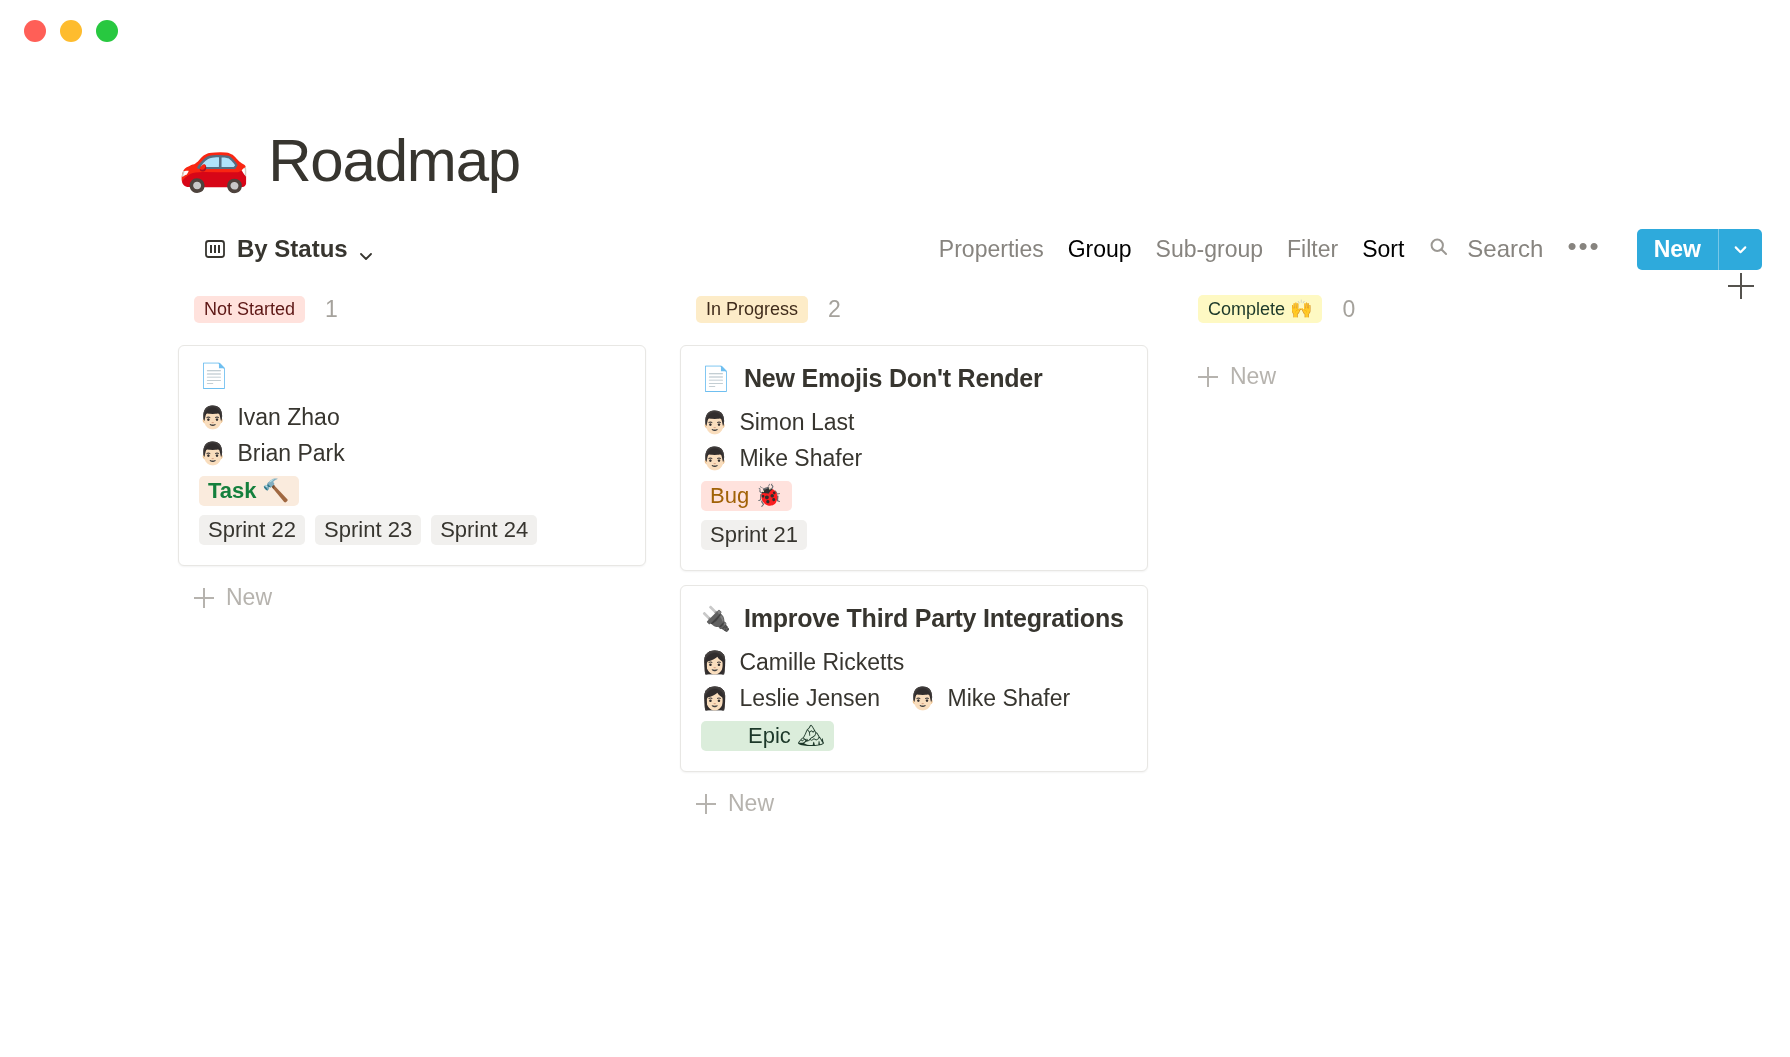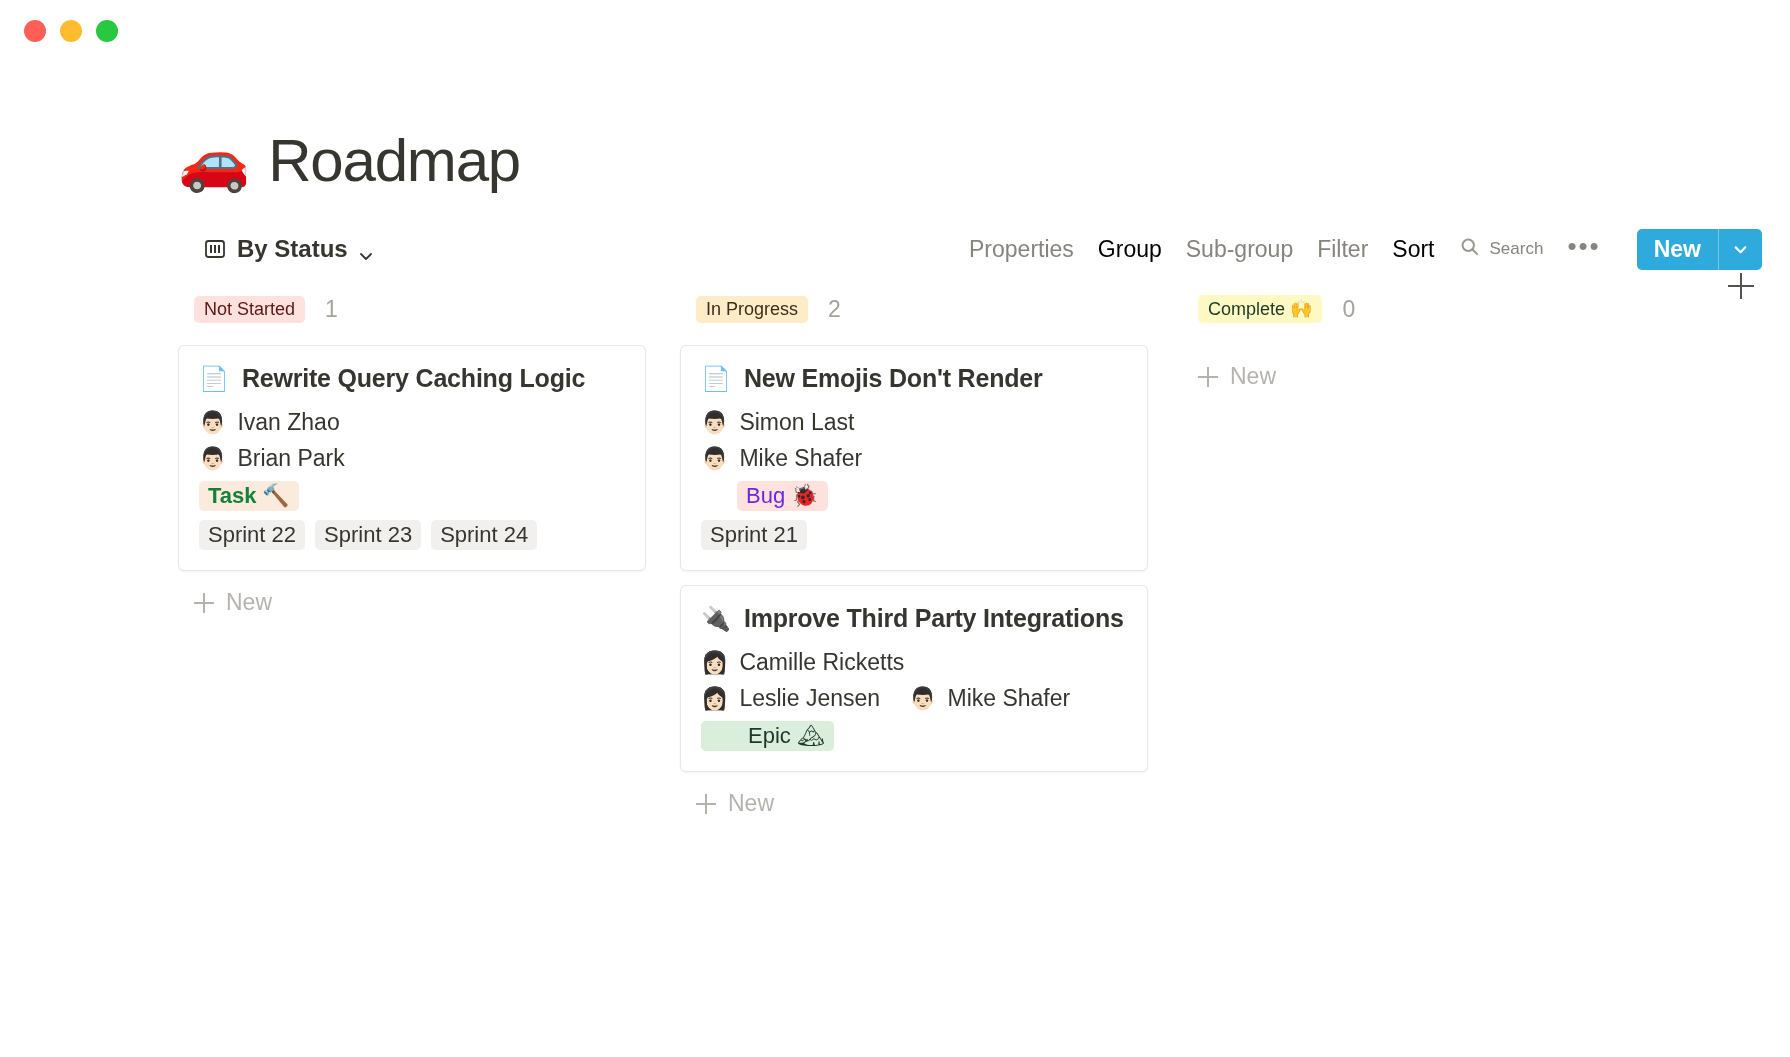--- a/index.html
+++ b/index.html
@@ -78,22 +78,22 @@
   .tb-link {
     font-size: 23px;
     color: #87847f;
     cursor: pointer;
     white-space: nowrap;
   }
   .tb-link.active { color: #000000; }
   .tb-search {
     display: flex;
     align-items: center;
-    gap: 10px;
-    font-size: 17px;
+    gap: 18px;
+    font-size: 24px;
     color: #87847f;
     cursor: pointer;
   }
   .tb-dots {
     font-size: 26px;
     color: #87847f;
     letter-spacing: 2px;
     cursor: pointer;
     line-height: 1;
     padding-bottom: 6px;
@@ -193,21 +193,21 @@
   .person-name { font-size: 23px; color: #37352f; }
 
   .tag-row { display: flex; flex-wrap: wrap; gap: 10px; margin-top: 9px; }
   .tag {
     font-size: 22px;
     padding: 2px 9px;
     border-radius: 5px;
     white-space: nowrap;
   }
   .tag-task { background: #faebdd; color: #15803d; font-weight: bold; }
-  .tag-bug  { background: #ffe2dd; color: #6d28d9; margin-left: 36px; }
+  .tag-bug  { background: #ffe2dd; color: #a16207; }
   .tag-epic { background: #dbeddb; color: #1c3829; padding-left: 47px; }
   .tag-sprint { background: #f1f0ee; color: #37352f; }
 
   .new-row {
     display: flex;
     align-items: center;
     gap: 12px;
     padding: 18px 0 0 16px;
     color: #b6b3ae;
     font-size: 23px;
@@ -309,21 +309,20 @@
     </div>
   <div class="column">
         <div class="col-header">
           <span class="col-badge badge-notstarted">Not Started</span>
           <span class="col-count">1</span>
         </div>
         <div class="cards">
           <div class="card">
             <div class="card-title-row">
               <span class="card-icon">📄</span>
-              <span class="card-title">Rewrite Query Caching Logic</span>
             </div>
             <div class="person-row">
               <span class="person">
                 <span class="avatar">👨🏻</span>
                 <span class="person-name">Ivan Zhao</span>
               </span>
             </div>
             <div class="person-row">
               <span class="person">
                 <span class="avatar">👨🏻</span>

